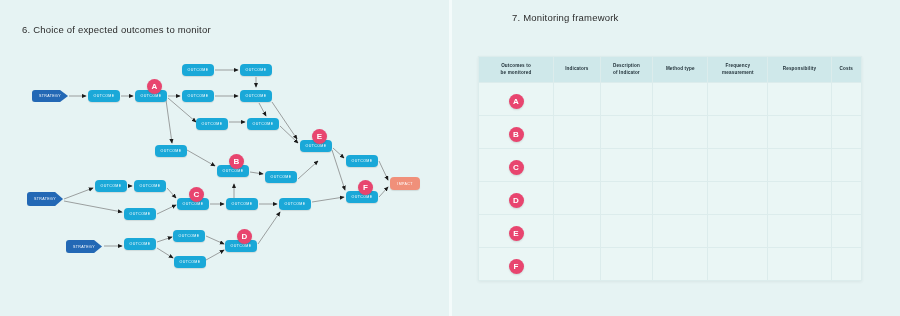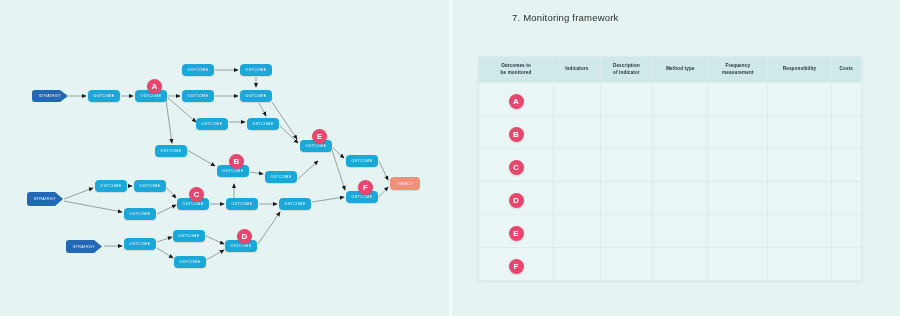--- a/index.html
+++ b/index.html
@@ -96,20 +96,21 @@
     width:15px;height:15px;border-radius:50%;
     background:#e8456f;color:#fff;
     font-size:8px;font-weight:bold;
     box-shadow:0 1px 2px rgba(0,0,0,.13);
   }
 </style>
 </head>
 <body>
 
 <div class="panel" id="panel-left">
+  <div class="panel-title" id="title-left">6. Choice of expected outcomes to monitor</div>
 
   <div id="diagram">
     <svg id="edges" viewBox="0 0 450 260">
       <defs>
         <marker id="ah" markerWidth="7" markerHeight="7" refX="6" refY="3" orient="auto">
           <path d="M0,0 L7,3 L0,6 z" fill="#1a1a1a"></path>
         </marker>
       </defs>
       <g stroke="#7a7a7a" stroke-width="0.7" fill="none" marker-end="url(#ah)">
         <path d="M69,56 L86,56"></path>

